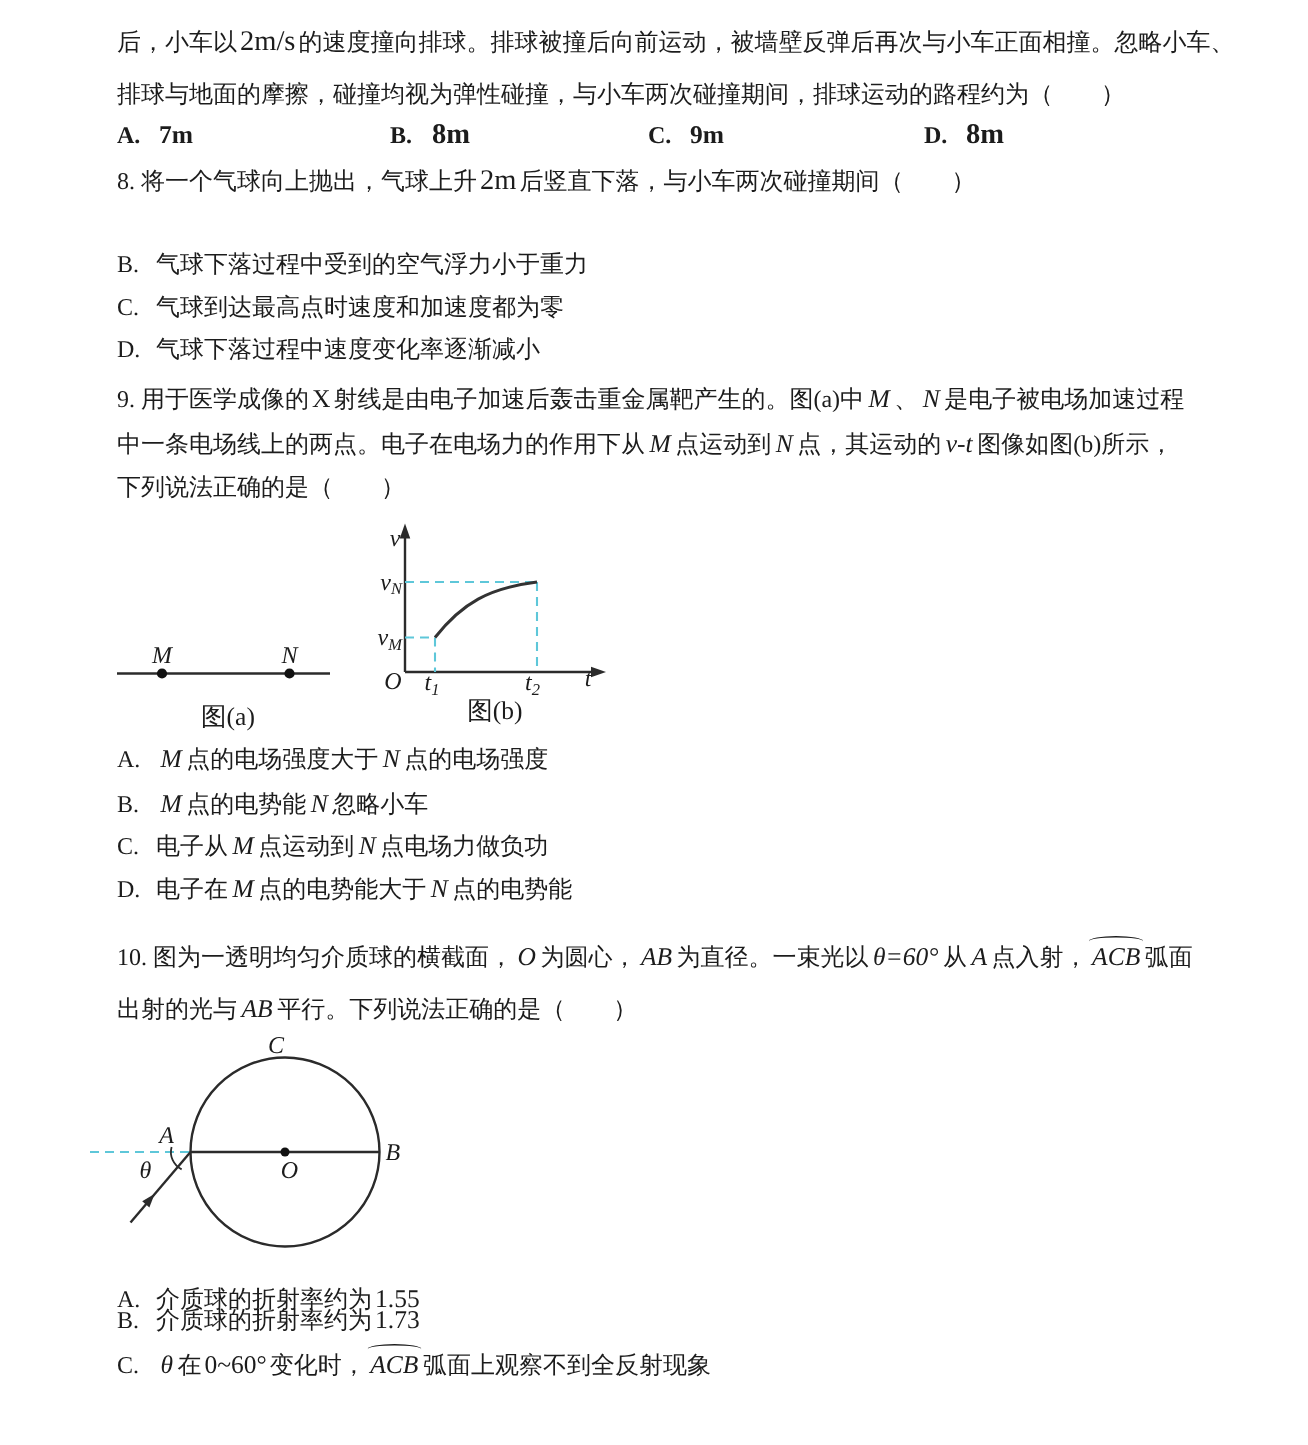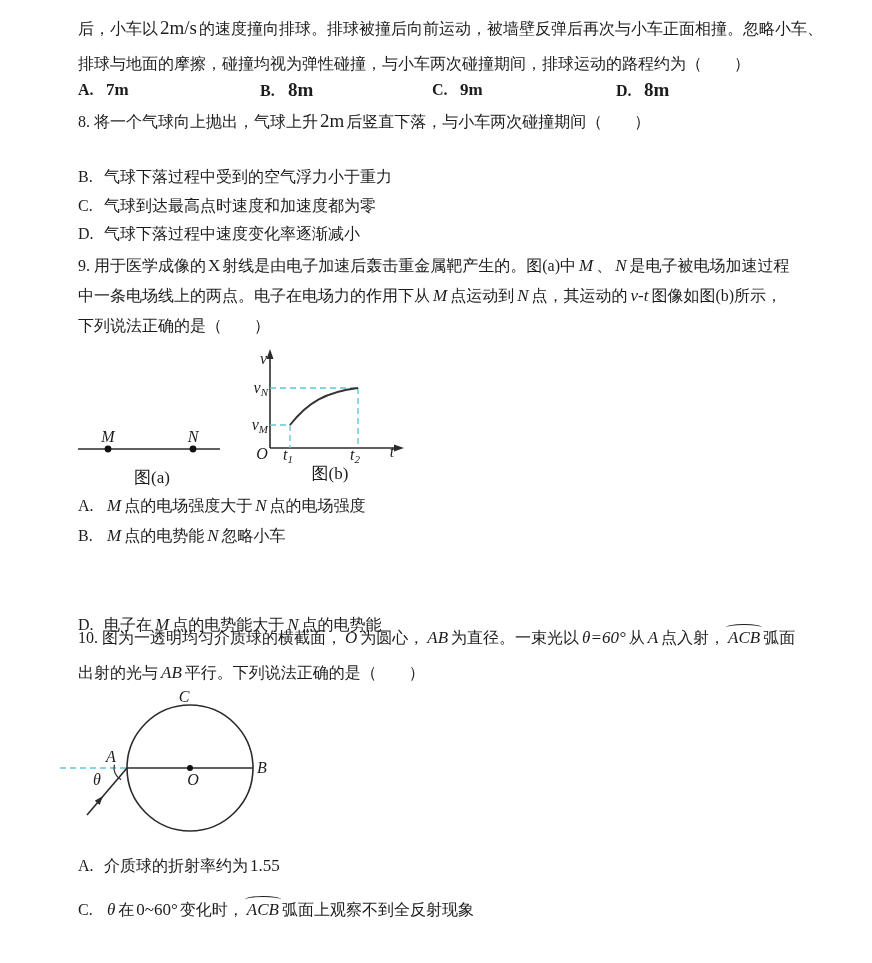--- a/index.html
+++ b/index.html
@@ -77,36 +77,38 @@
     <text x="32" y="114" text-anchor="middle" class="svg-var">O</text>
     <text x="38" y="48" text-anchor="end" class="svg-var"><tspan>v</tspan><tspan class="svg-sub" dy="3">N</tspan></text>
     <text x="38" y="85" text-anchor="end" class="svg-var"><tspan>v</tspan><tspan class="svg-sub" dy="3">M</tspan></text>
     <text x="58" y="115" text-anchor="middle" class="svg-var"><tspan>t</tspan><tspan class="svg-sub" dy="3">1</tspan></text>
     <text x="125" y="115" text-anchor="middle" class="svg-var"><tspan>t</tspan><tspan class="svg-sub" dy="3">2</tspan></text>
     <text x="100" y="134" text-anchor="middle" class="svg-cap">图(b)</text>
   </svg>
 
   <div class="line" style="top:494px"><span class="opt-label">A.</span><span><span class="mi">M</span><span>点的电场强度大于</span><span class="mi">N</span><span>点的电场强度</span></span></div>
   <div class="line" style="top:524px"><span class="opt-label">B.</span><span><span class="mi">M</span><span>点的电势能</span><span class="mi">N</span><span>忽略小车</span></span></div>
-  <div class="line" style="top:613px"><span class="opt-label">D.</span><span><span>电子在</span><span class="mi">M</span><span>点的电势能大于</span><span class="mi">N</span><span>点的电势能</span></span></div>
+  <div class="line" style="top:552px"><span class="opt-label">C.</span><span><span>电子从</span><span class="mi">M</span><span>点运动到</span><span class="mi">N</span><span>点电场力做负功</span></span></div>
+  <div class="line" style="top:581px"><span class="opt-label">D.</span><span><span>电子在</span><span class="mi">M</span><span>点的电势能大于</span><span class="mi">N</span><span>点的电势能</span></span></div>
 
   <div class="line" style="top:626px"><span>10. 图为一透明均匀介质球的横截面，</span><span class="mi">O</span><span>为圆心，</span><span class="mi">AB</span><span>为直径。一束光以</span><span class="mi">θ=60°</span><span>从</span><span class="mi">A</span><span>点入射，</span><span class="arc">ACB</span><span>弧面</span></div>
   <div class="line" style="top:661px"><span>出射的光与</span><span class="mi">AB</span><span>平行。下列说法正确的是（　　）</span></div>
 
   <svg class="fig" style="left:55px;top:688px" width="330" height="150" viewBox="0 0 330 150">
     <circle cx="135" cy="80" r="63" class="stroke"></circle>
     <line x1="72" y1="80" x2="198" y2="80" class="stroke"></line>
     <circle cx="135" cy="80" r="3" class="dot"></circle>
     <line x1="5" y1="80" x2="72" y2="80" class="dash"></line>
     <line x1="32" y1="127" x2="72" y2="80" class="stroke"></line>
     <polygon points="48,108 44.6,117 39.8,112.8" class="arrow"></polygon>
     <path d="M66.1,91.6 A13,13 0 0 1 59.4,76.6" class="stroke" style="stroke-width:1.2"></path>
     <text x="56" y="74" text-anchor="middle" class="svg-var">A</text>
     <text x="202" y="85" text-anchor="start" class="svg-var">B</text>
     <text x="129" y="14" text-anchor="middle" class="svg-var">C</text>
     <text x="138" y="97" text-anchor="middle" class="svg-var">O</text>
     <text x="42" y="97" text-anchor="middle" class="svg-var">θ</text>
   </svg>
 
   <div class="line" style="top:854px"><span class="opt-label">A.</span><span><span>介质球的折射率约为</span><span class="m">1.55</span></span></div>
+  <div class="line" style="top:868px"><span class="opt-label">B.</span><span><span>介质球的折射率约为</span><span class="m">1.73</span></span></div>
   <div class="line" style="top:898px"><span class="opt-label">C.</span><span><span class="mi">θ</span><span>在</span><span class="m">0~60°</span><span>变化时，</span><span class="arc">ACB</span><span>弧面上观察不到全反射现象</span></span></div>
 
 </div>
 
 </body></html>

